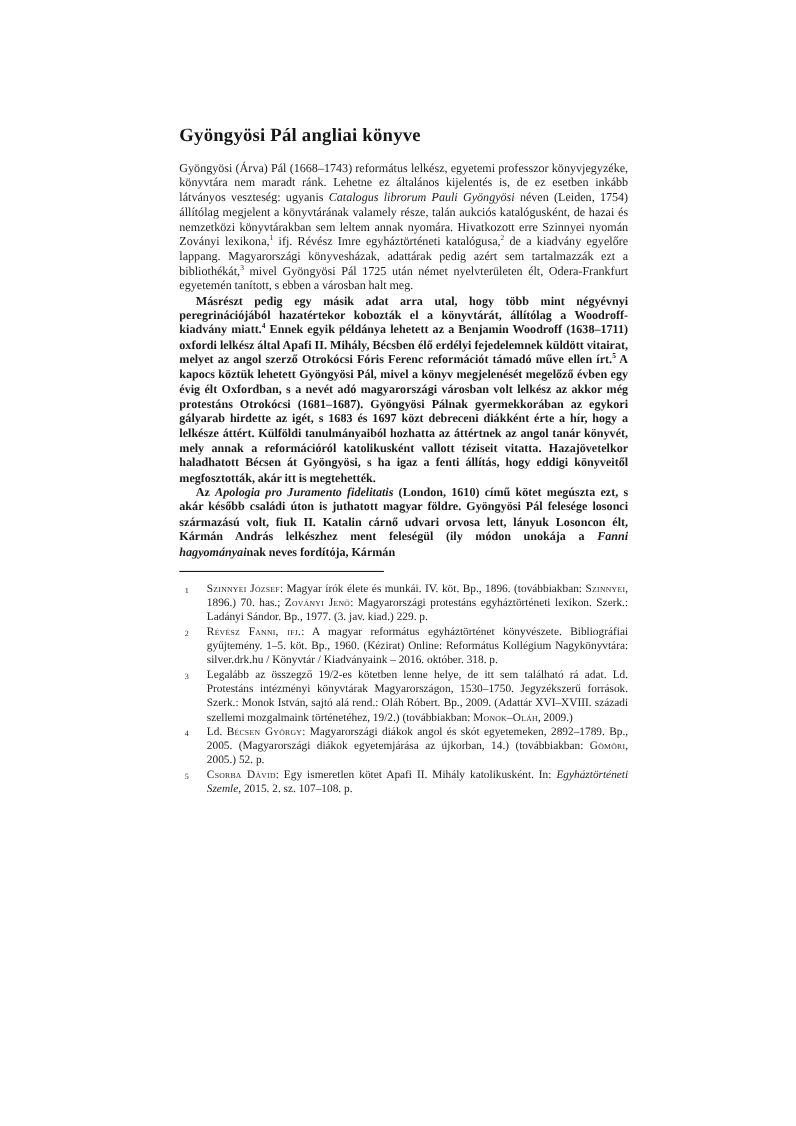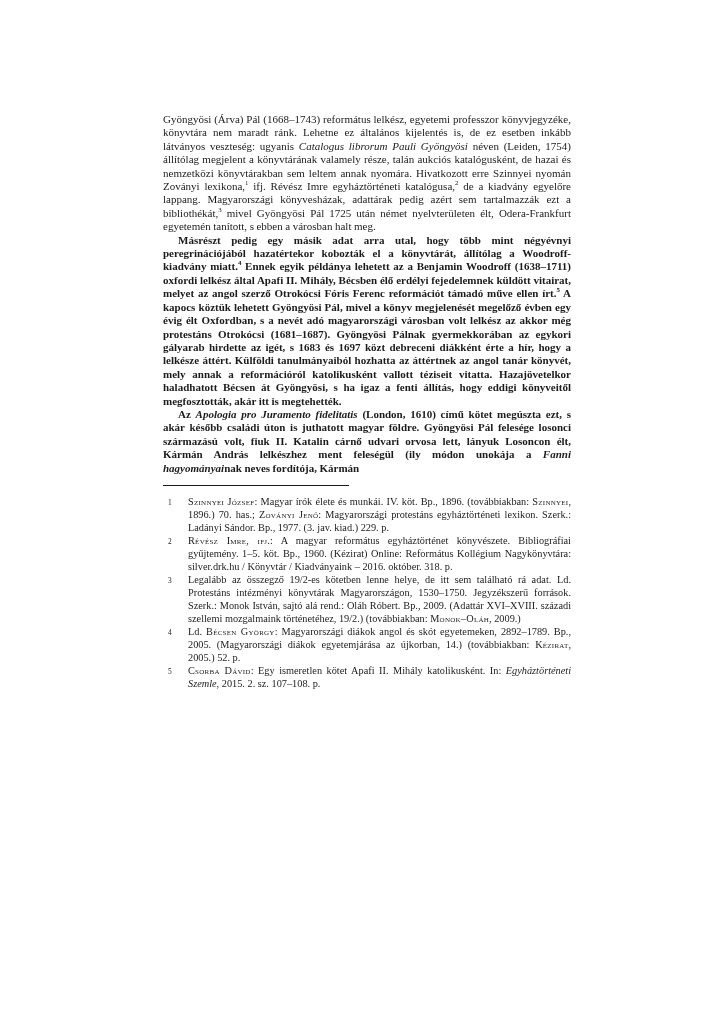--- a/index.html
+++ b/index.html
@@ -75,45 +75,46 @@
     flex: 1 1 auto;
     text-align: justify;
     text-justify: inter-word;
   }
 </style>
 </head>
 <body>
 
 <div class="page">
   <div class="text-block">
+    <h1 class="doc-title">Gyöngyösi Pál angliai könyve</h1>
 
     <div id="paragraphs">
         <p class="body-para"><span class="seg">Gyöngyösi (Árva) Pál (1668–1743) református lelkész, egyetemi professzor könyvjegyzéke, könyvtára nem maradt ránk. Lehetne ez általános kijelentés is, de ez esetben inkább látványos veszteség: ugyanis </span><span class="seg-i">Catalogus librorum Pauli Gyöngyösi</span><span class="seg"> néven (Leiden, 1754) állítólag megjelent a könyvtárának valamely része, talán aukciós katalógusként, de hazai és nemzetközi könyvtárakban sem leltem annak nyomára. Hivatkozott erre Szinnyei nyomán Zoványi lexikona,</span><sup class="fn-ref">1</sup><span class="seg"> ifj. Révész Imre egyháztörténeti katalógusa,</span><sup class="fn-ref">2</sup><span class="seg"> de a kiadvány egyelőre lappang. Magyarországi könyvesházak, adattárak pedig azért sem tartalmazzák ezt a bibliothékát,</span><sup class="fn-ref">3</sup><span class="seg"> mivel Gyöngyösi Pál 1725 után német nyelvterületen élt, Odera-Frankfurt egyetemén tanított, s ebben a városban halt meg.</span></p>
         <p class="body-para indent"><span class="seg">Másrészt pedig egy másik adat arra utal, hogy több mint négyévnyi peregrinációjából hazatértekor kobozták el a könyvtárát, állítólag a Woodroff-kiadvány miatt.</span><sup class="fn-ref">4</sup><span class="seg"> Ennek egyik példánya lehetett az a Benjamin Woodroff (1638–1711) oxfordi lelkész által Apafi II. Mihály, Bécsben élő erdélyi fejedelemnek küldött vitairat, melyet az angol szerző Otrokócsi Fóris Ferenc reformációt támadó műve ellen írt.</span><sup class="fn-ref">5</sup><span class="seg"> A kapocs köztük lehetett Gyöngyösi Pál, mivel a könyv megjelenését megelőző évben egy évig élt Oxfordban, s a nevét adó magyarországi városban volt lelkész az akkor még protestáns Otrokócsi (1681–1687). Gyöngyösi Pálnak gyermekkorában az egykori gályarab hirdette az igét, s 1683 és 1697 közt debreceni diákként érte a hír, hogy a lelkésze áttért. Külföldi tanulmányaiból hozhatta az áttértnek az angol tanár könyvét, mely annak a reformációról katolikusként vallott téziseit vitatta. Hazajövetelkor haladhatott Bécsen át Gyöngyösi, s ha igaz a fenti állítás, hogy eddigi könyveitől megfosztották, akár itt is megtehették.</span></p>
         <p class="body-para indent"><span class="seg">Az </span><span class="seg-i">Apologia pro Juramento fidelitatis</span><span class="seg"> (London, 1610) című kötet megúszta ezt, s akár később családi úton is juthatott magyar földre. Gyöngyösi Pál felesége losonci származású volt, fiuk II. Katalin cárnő udvari orvosa lett, lányuk Losoncon élt, Kármán András lelkészhez ment feleségül (ily módon unokája a </span><span class="seg-i">Fanni hagyományai</span><span class="seg">nak neves fordítója, Kármán</span></p>
       </div>
 
     <div class="footnote-section">
       <div class="footnote-divider"></div>
       <div id="footnotes">
           <div class="footnote">
             <span class="fn-marker">1</span>
             <span class="fn-text"><span class="seg-sc">Szinnyei József</span><span class="seg">: Magyar írók élete és munkái. IV. köt. Bp., 1896. (továbbiakban: </span><span class="seg-sc">Szinnyei</span><span class="seg">, 1896.) 70. has.; </span><span class="seg-sc">Zoványi Jenő</span><span class="seg">: Magyarországi protestáns egyháztörténeti lexikon. Szerk.: Ladányi Sándor. Bp., 1977. (3. jav. kiad.) 229. p.</span></span>
           </div>
           <div class="footnote">
             <span class="fn-marker">2</span>
-            <span class="fn-text"><span class="seg-sc">Révész Imre, ifj.</span><span class="seg">: A magyar református egyháztörténet könyvészete. Bibliográfiai gyűjtemény. 1–5. köt. Bp., 1960. (Kézirat) Online: Református Kollégium Nagykönyvtára: silver.drk.hu / Könyvtár / Kiadványaink – 2016. október. 318. p.</span></span>
+            <span class="fn-text"><span class="seg-sc">Révész Fanni, ifj.</span><span class="seg">: A magyar református egyháztörténet könyvészete. Bibliográfiai gyűjtemény. 1–5. köt. Bp., 1960. (Kézirat) Online: Református Kollégium Nagykönyvtára: silver.drk.hu / Könyvtár / Kiadványaink – 2016. október. 318. p.</span></span>
           </div>
           <div class="footnote">
             <span class="fn-marker">3</span>
             <span class="fn-text"><span class="seg">Legalább az összegző 19/2-es kötetben lenne helye, de itt sem található rá adat. Ld. Protestáns intézményi könyvtárak Magyarországon, 1530–1750. Jegyzékszerű források. Szerk.: Monok István, sajtó alá rend.: Oláh Róbert. Bp., 2009. (Adattár XVI–XVIII. századi szellemi mozgalmaink történetéhez, 19/2.) (továbbiakban: </span><span class="seg-sc">Monok–Oláh</span><span class="seg">, 2009.)</span></span>
           </div>
           <div class="footnote">
             <span class="fn-marker">4</span>
-            <span class="fn-text"><span class="seg">Ld. </span><span class="seg-sc">Bécsen György</span><span class="seg">: Magyarországi diákok angol és skót egyetemeken, 2892–1789. Bp., 2005. (Magyarországi diákok egyetemjárása az újkorban, 14.) (továbbiakban: </span><span class="seg-sc">Kézirat</span><span class="seg">, 2005.) 52. p.</span></span>
+            <span class="fn-text"><span class="seg">Ld. </span><span class="seg-sc">Bécsen György</span><span class="seg">: Magyarországi diákok angol és skót egyetemeken, 2892–1789. Bp., 2005. (Magyarországi diákok egyetemjárása az újkorban, 14.) (továbbiakban: </span><span class="seg-sc">Gömöri</span><span class="seg">, 2005.) 52. p.</span></span>
           </div>
           <div class="footnote">
             <span class="fn-marker">5</span>
             <span class="fn-text"><span class="seg-sc">Csorba Dávid</span><span class="seg">: Egy ismeretlen kötet Apafi II. Mihály katolikusként. In: </span><span class="seg-i">Egyháztörténeti Szemle</span><span class="seg">, 2015. 2. sz. 107–108. p.</span></span>
           </div>
         </div>
     </div>
   </div>
 </div>
 

